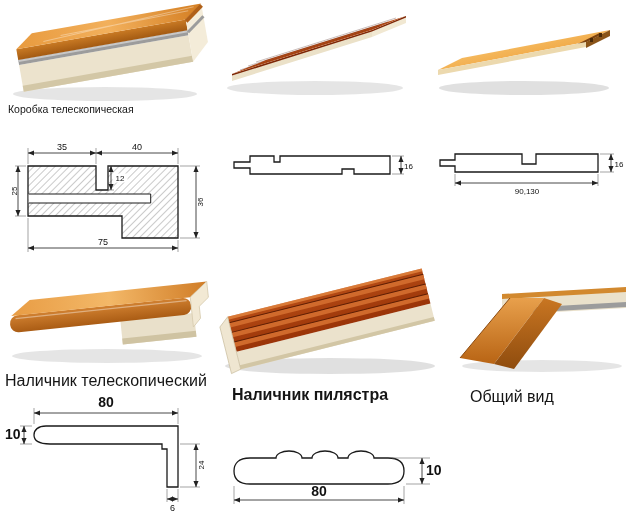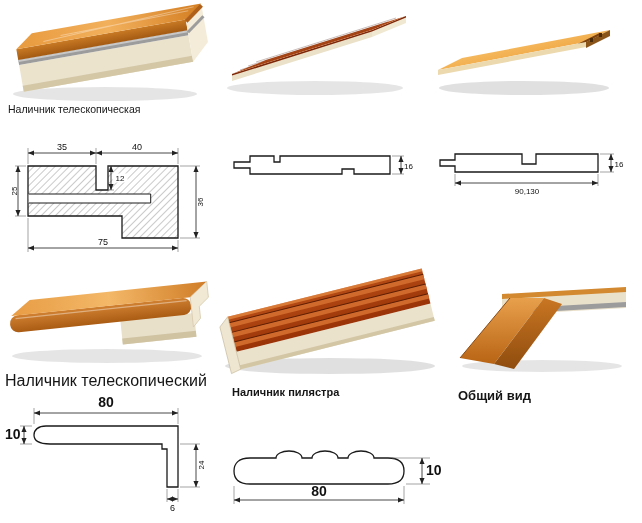--- a/index.html
+++ b/index.html
@@ -2,22 +2,22 @@
 <html><head>
 <meta charset="utf-8">
 <style>
   * { margin:0; padding:0; box-sizing:border-box; }
   html,body { background:#fff; }
   body { width:642px; height:523px; font-family:"Liberation Sans", sans-serif; position:relative; overflow:hidden; }
   #canvas { position:absolute; left:0; top:0; width:642px; height:523px; background:#fff; }
   .abs { position:absolute; }
   .cap { position:absolute; font-size:10.5px; color:#151515; white-space:nowrap; }
   .cap-md { font-size:16px; }
-  .cap-bold { font-weight:bold; font-size:11px;padding-left:14px; }
-  .cap-bold-sm { font-weight:bold; font-size:13px; }
+  .cap-bold { font-weight:bold; font-size:16px;padding-left:14px; }
+  .cap-bold-sm { font-weight:normal; font-size:16px;margin-left:12px; }
   svg text { font-family:"Liberation Sans", sans-serif; fill:#111; }
   .profile { fill:#fff; stroke:#1a1a1a; stroke-width:1.3; }
   .dimline { stroke:#333; stroke-width:0.9; fill:none; }
   .extline { stroke:#666; stroke-width:0.6; }
   .dimtext { font-size:9px; }
   .dimtext-sm { font-size:8px; }
   .dimtext-big { font-size:14px; font-weight:bold; }
 </style>
 </head>
 <body>
@@ -78,21 +78,21 @@
     </defs>
     <ellipse cx="98" cy="76" rx="85" ry="7" fill="rgba(0,0,0,0.12)"></ellipse>
     <polygon points="12,58 160,30 184,18 36,46" fill="url(#p3top)"></polygon>
     <line x1="150" y1="34" x2="174" y2="22" stroke="#7a4210" stroke-width="2"></line>
     <polygon points="12,58 160,30 160,35 12,63" fill="#ecd9ae"></polygon>
     <polygon points="160,30 184,18 184,24 160,36" fill="#8a5418"></polygon>
     <rect x="164" y="26" width="3" height="4" fill="#4a2a08"></rect>
     <rect x="173" y="21" width="3" height="4" fill="#4a2a08"></rect>
   </svg>
 
-  <div class="cap" style="left:8px;top:103px">Наличник телескопическая</div>
+  <div class="cap" style="left:8px;top:103px">Коробка телескопическая</div>
 
   <svg class="abs" style="left:10px;top:126px" width="195" height="130">
     <defs>
       <pattern id="h1" width="5" height="5" patternUnits="userSpaceOnUse" patternTransform="rotate(45)">
         <line x1="0" y1="0" x2="0" y2="5" stroke="#8a8a8a" stroke-width="0.9"></line>
       </pattern>
       <marker id="a1" markerWidth="8" markerHeight="8" refX="7" refY="3" orient="auto-start-reverse">
         <path d="M0,0 L7,3 L0,6 Z" fill="#222"></path>
       </marker>
     </defs>

